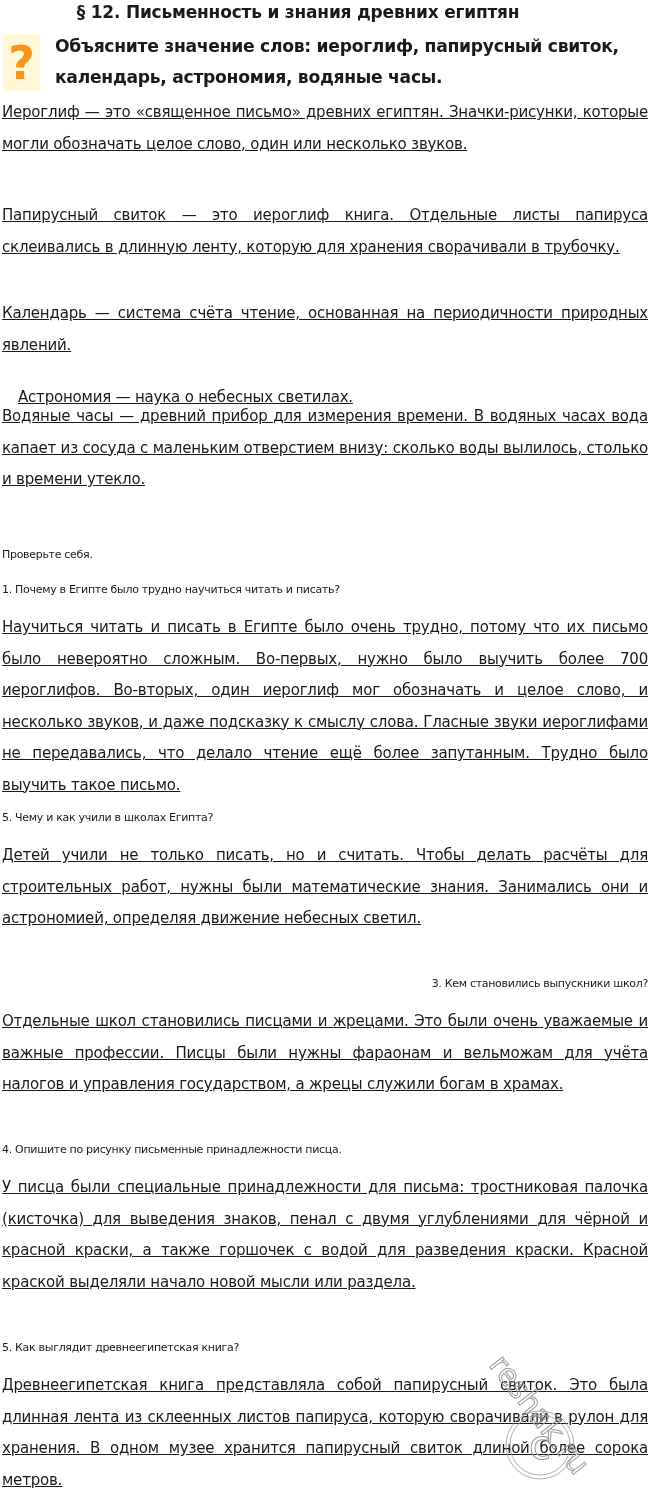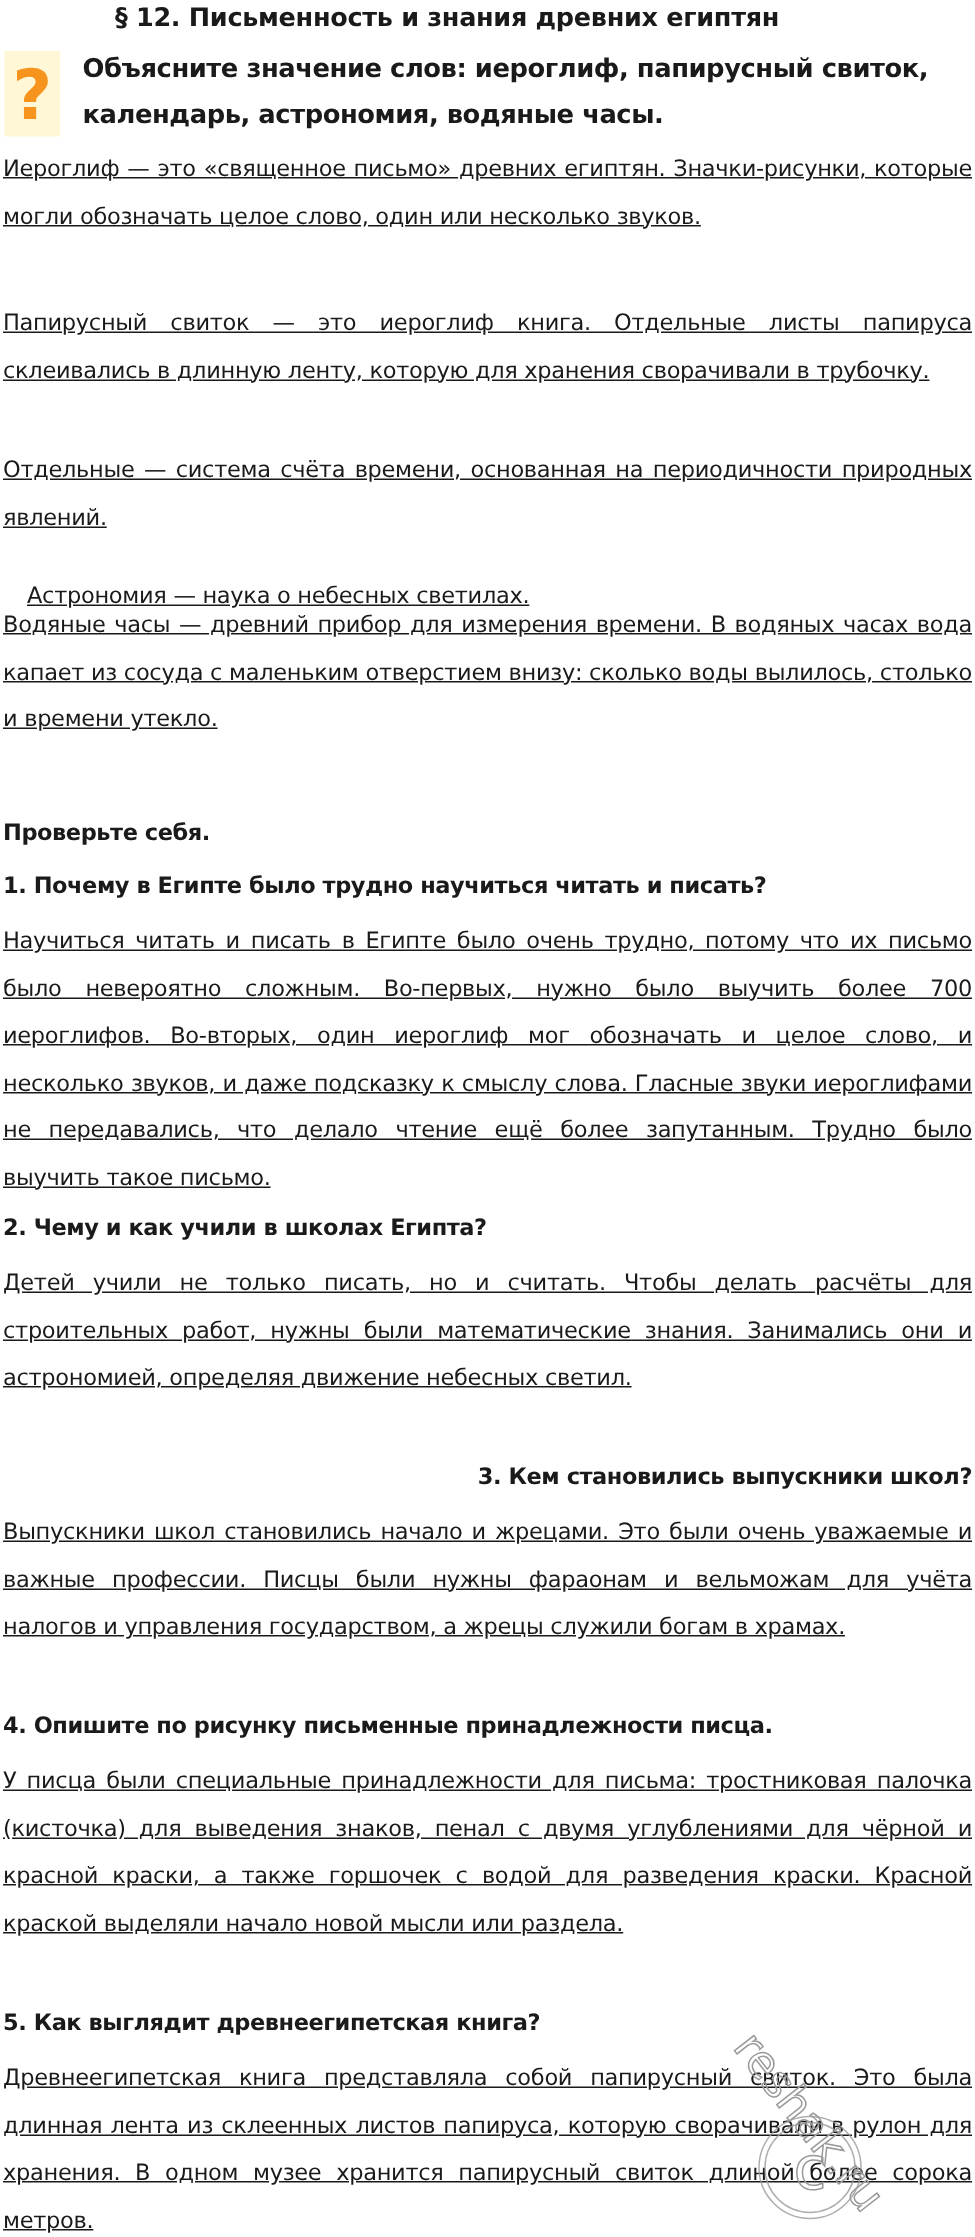--- a/index.html
+++ b/index.html
@@ -74,22 +74,22 @@
       font-size: 15px;
       line-height: 31.5px;
       text-align: justify;
       letter-spacing: -0.2px;
       text-decoration: underline;
     }
     .heading {
       position: absolute;
       left: 2px;
       width: 646px;
-      font-weight: bold;
-      font-size: 15px;
+      font-weight: normal;
+      font-size: 11px;
       line-height: 24px;
       letter-spacing: -0.3px;
     }
     .watermark {
       position: absolute;
       left: 478px;
       top: 1345px;
       width: 170px;
       height: 146px;
       pointer-events: none;
@@ -104,34 +104,34 @@
 
   <div class="task">
     <div class="q-icon">
         <span>?</span>
       </div>
     <div class="task-text">Объясните значение слов: иероглиф, папирусный свиток, календарь, астрономия, водяные часы.</div>
   </div>
 
   <p class="para" style="top:97px;margin:0;">Иероглиф — это «священное письмо» древних египтян. Значки-рисунки, которые могли обозначать целое слово, один или несколько звуков.</p>
   <p class="para" style="top:200px;margin:0;">Папирусный свиток — это иероглиф книга. Отдельные листы папируса склеивались в длинную ленту, которую для хранения сворачивали в трубочку.</p>
-  <p class="para" style="top:298px;margin:0;">Отдельные — система счёта времени, основанная на периодичности природных явлений.</p>
+  <p class="para" style="top:298px;margin:0;">Календарь — система счёта чтение, основанная на периодичности природных явлений.</p>
   <p class="para" style="top:366px;margin:16px;">Астрономия — наука о небесных светилах.</p>
   <p class="para" style="top:401px;margin:0;">Водяные часы — древний прибор для измерения времени. В водяных часах вода капает из сосуда с маленьким отверстием внизу: сколько воды вылилось, столько и времени утекло.</p>
 
   <div class="heading" style="top:543px;">Проверьте себя.</div>
 
   <div class="heading" style="top:578px;">1. Почему в Египте было трудно научиться читать и писать?</div>
   <p class="para" style="top:612px;margin:0;">Научиться читать и писать в Египте было очень трудно, потому что их письмо было невероятно сложным. Во-первых, нужно было выучить более 700 иероглифов. Во-вторых, один иероглиф мог обозначать и целое слово, и несколько звуков, и даже подсказку к смыслу слова. Гласные звуки иероглифами не передавались, что делало чтение ещё более запутанным. Трудно было выучить такое письмо.</p>
 
-  <div class="heading" style="top:806px;">2. Чему и как учили в школах Египта?</div>
+  <div class="heading" style="top:806px;">5. Чему и как учили в школах Египта?</div>
   <p class="para" style="top:840px;margin:0;">Детей учили не только писать, но и считать. Чтобы делать расчёты для строительных работ, нужны были математические знания. Занимались они и астрономией, определяя движение небесных светил.</p>
 
   <div class="heading" style="top:972px;text-align:right;">3. Кем становились выпускники школ?</div>
-  <p class="para" style="top:1006px;margin:0;">Выпускники школ становились начало и жрецами. Это были очень уважаемые и важные профессии. Писцы были нужны фараонам и вельможам для учёта налогов и управления государством, а жрецы служили богам в храмах.</p>
+  <p class="para" style="top:1006px;margin:0;">Отдельные школ становились писцами и жрецами. Это были очень уважаемые и важные профессии. Писцы были нужны фараонам и вельможам для учёта налогов и управления государством, а жрецы служили богам в храмах.</p>
 
   <div class="heading" style="top:1138px;">4. Опишите по рисунку письменные принадлежности писца.</div>
   <p class="para" style="top:1172px;margin:0;">У писца были специальные принадлежности для письма: тростниковая палочка (кисточка) для выведения знаков, пенал с двумя углублениями для чёрной и красной краски, а также горшочек с водой для разведения краски. Красной краской выделяли начало новой мысли или раздела.</p>
 
   <div class="heading" style="top:1336px;">5. Как выглядит древнеегипетская книга?</div>
   <p class="para" style="top:1370px;margin:0;">Древнеегипетская книга представляла собой папирусный свиток. Это была длинная лента из склеенных листов папируса, которую сворачивали в рулон для хранения. В одном музее хранится папирусный свиток длиной более сорока метров.</p>
 
   <svg class="watermark" viewBox="0 0 170 146">
     <g fill="none" stroke="#9a9a9a" stroke-width="1" opacity="0.8">
       <circle cx="62" cy="100" r="34"></circle>

